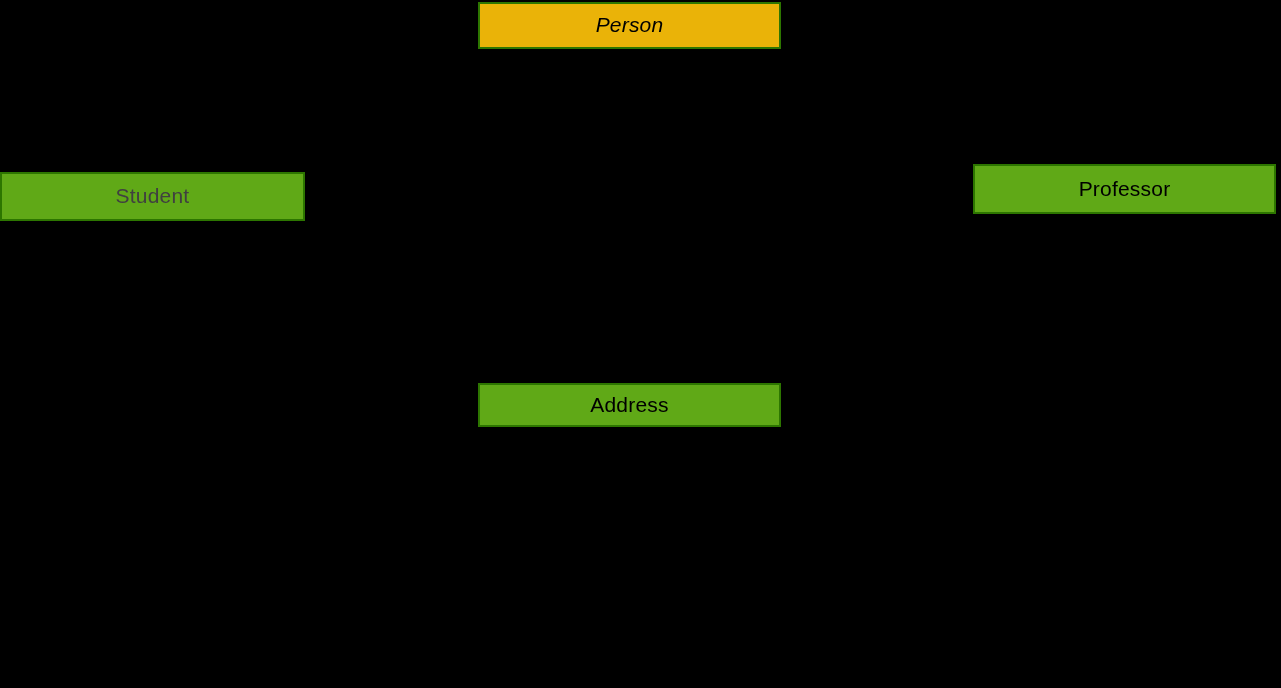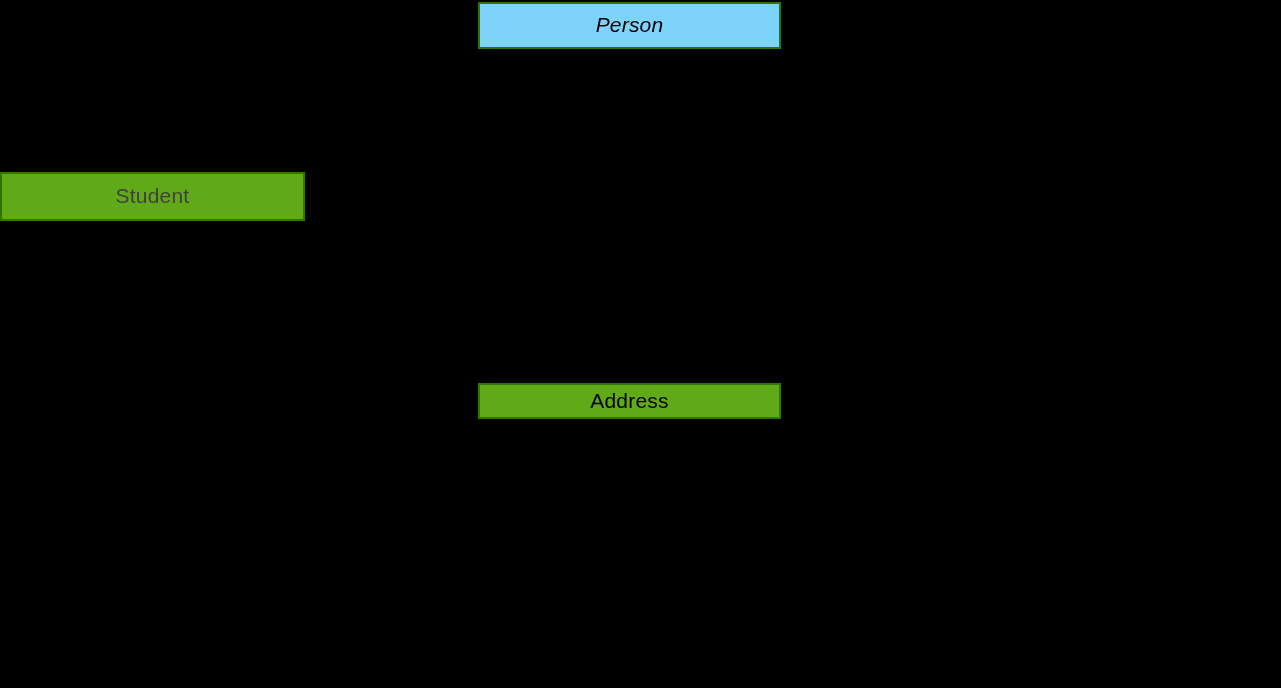--- a/index.html
+++ b/index.html
@@ -32,26 +32,29 @@
   }
   .class-header.abstract .label {
     font-style: italic;
   }
 </style>
 </head>
 <body>
 
 <div id="canvas" style="background: rgb(0, 0, 0);">
 
-  <div class="class-header abstract" style="left: 478px; top: 2px; width: 303px; height: 47px; background: #7dd3fc; border-color: rgb(45, 118, 0); color: rgb(0, 0, 0);">
+  <div class="class-header abstract" style="left: 478px; top: 2px; width: 303px; height: 47px; background: #eab308; border-color: rgb(45, 118, 0); color: rgb(0, 0, 0);">
     <span class="label">Person</span>
   </div>
 
   <div class="class-header" style="left: 0px; top: 172px; width: 305px; height: 49px; background: rgb(96, 169, 23); border-color: rgb(45, 118, 0); color: #404040;">
     <span class="label">Student</span>
   </div>
 
+  <div class="class-header" style="left: 973px; top: 164px; width: 303px; height: 50px; background: rgb(96, 169, 23); border-color: rgb(45, 118, 0); color: rgb(0, 0, 0);">
+    <span class="label">Professor</span>
+  </div>
 
-  <div class="class-header" style="left: 478px; top: 383px; width: 303px; height: 36px; background: rgb(96, 169, 23); border-color: rgb(45, 118, 0); color: rgb(0, 0, 0);">
+  <div class="class-header" style="left: 478px; top: 383px; width: 303px; height: 44px; background: rgb(96, 169, 23); border-color: rgb(45, 118, 0); color: rgb(0, 0, 0);">
     <span class="label">Address</span>
   </div>
 
 </div>
 
 </body></html>

